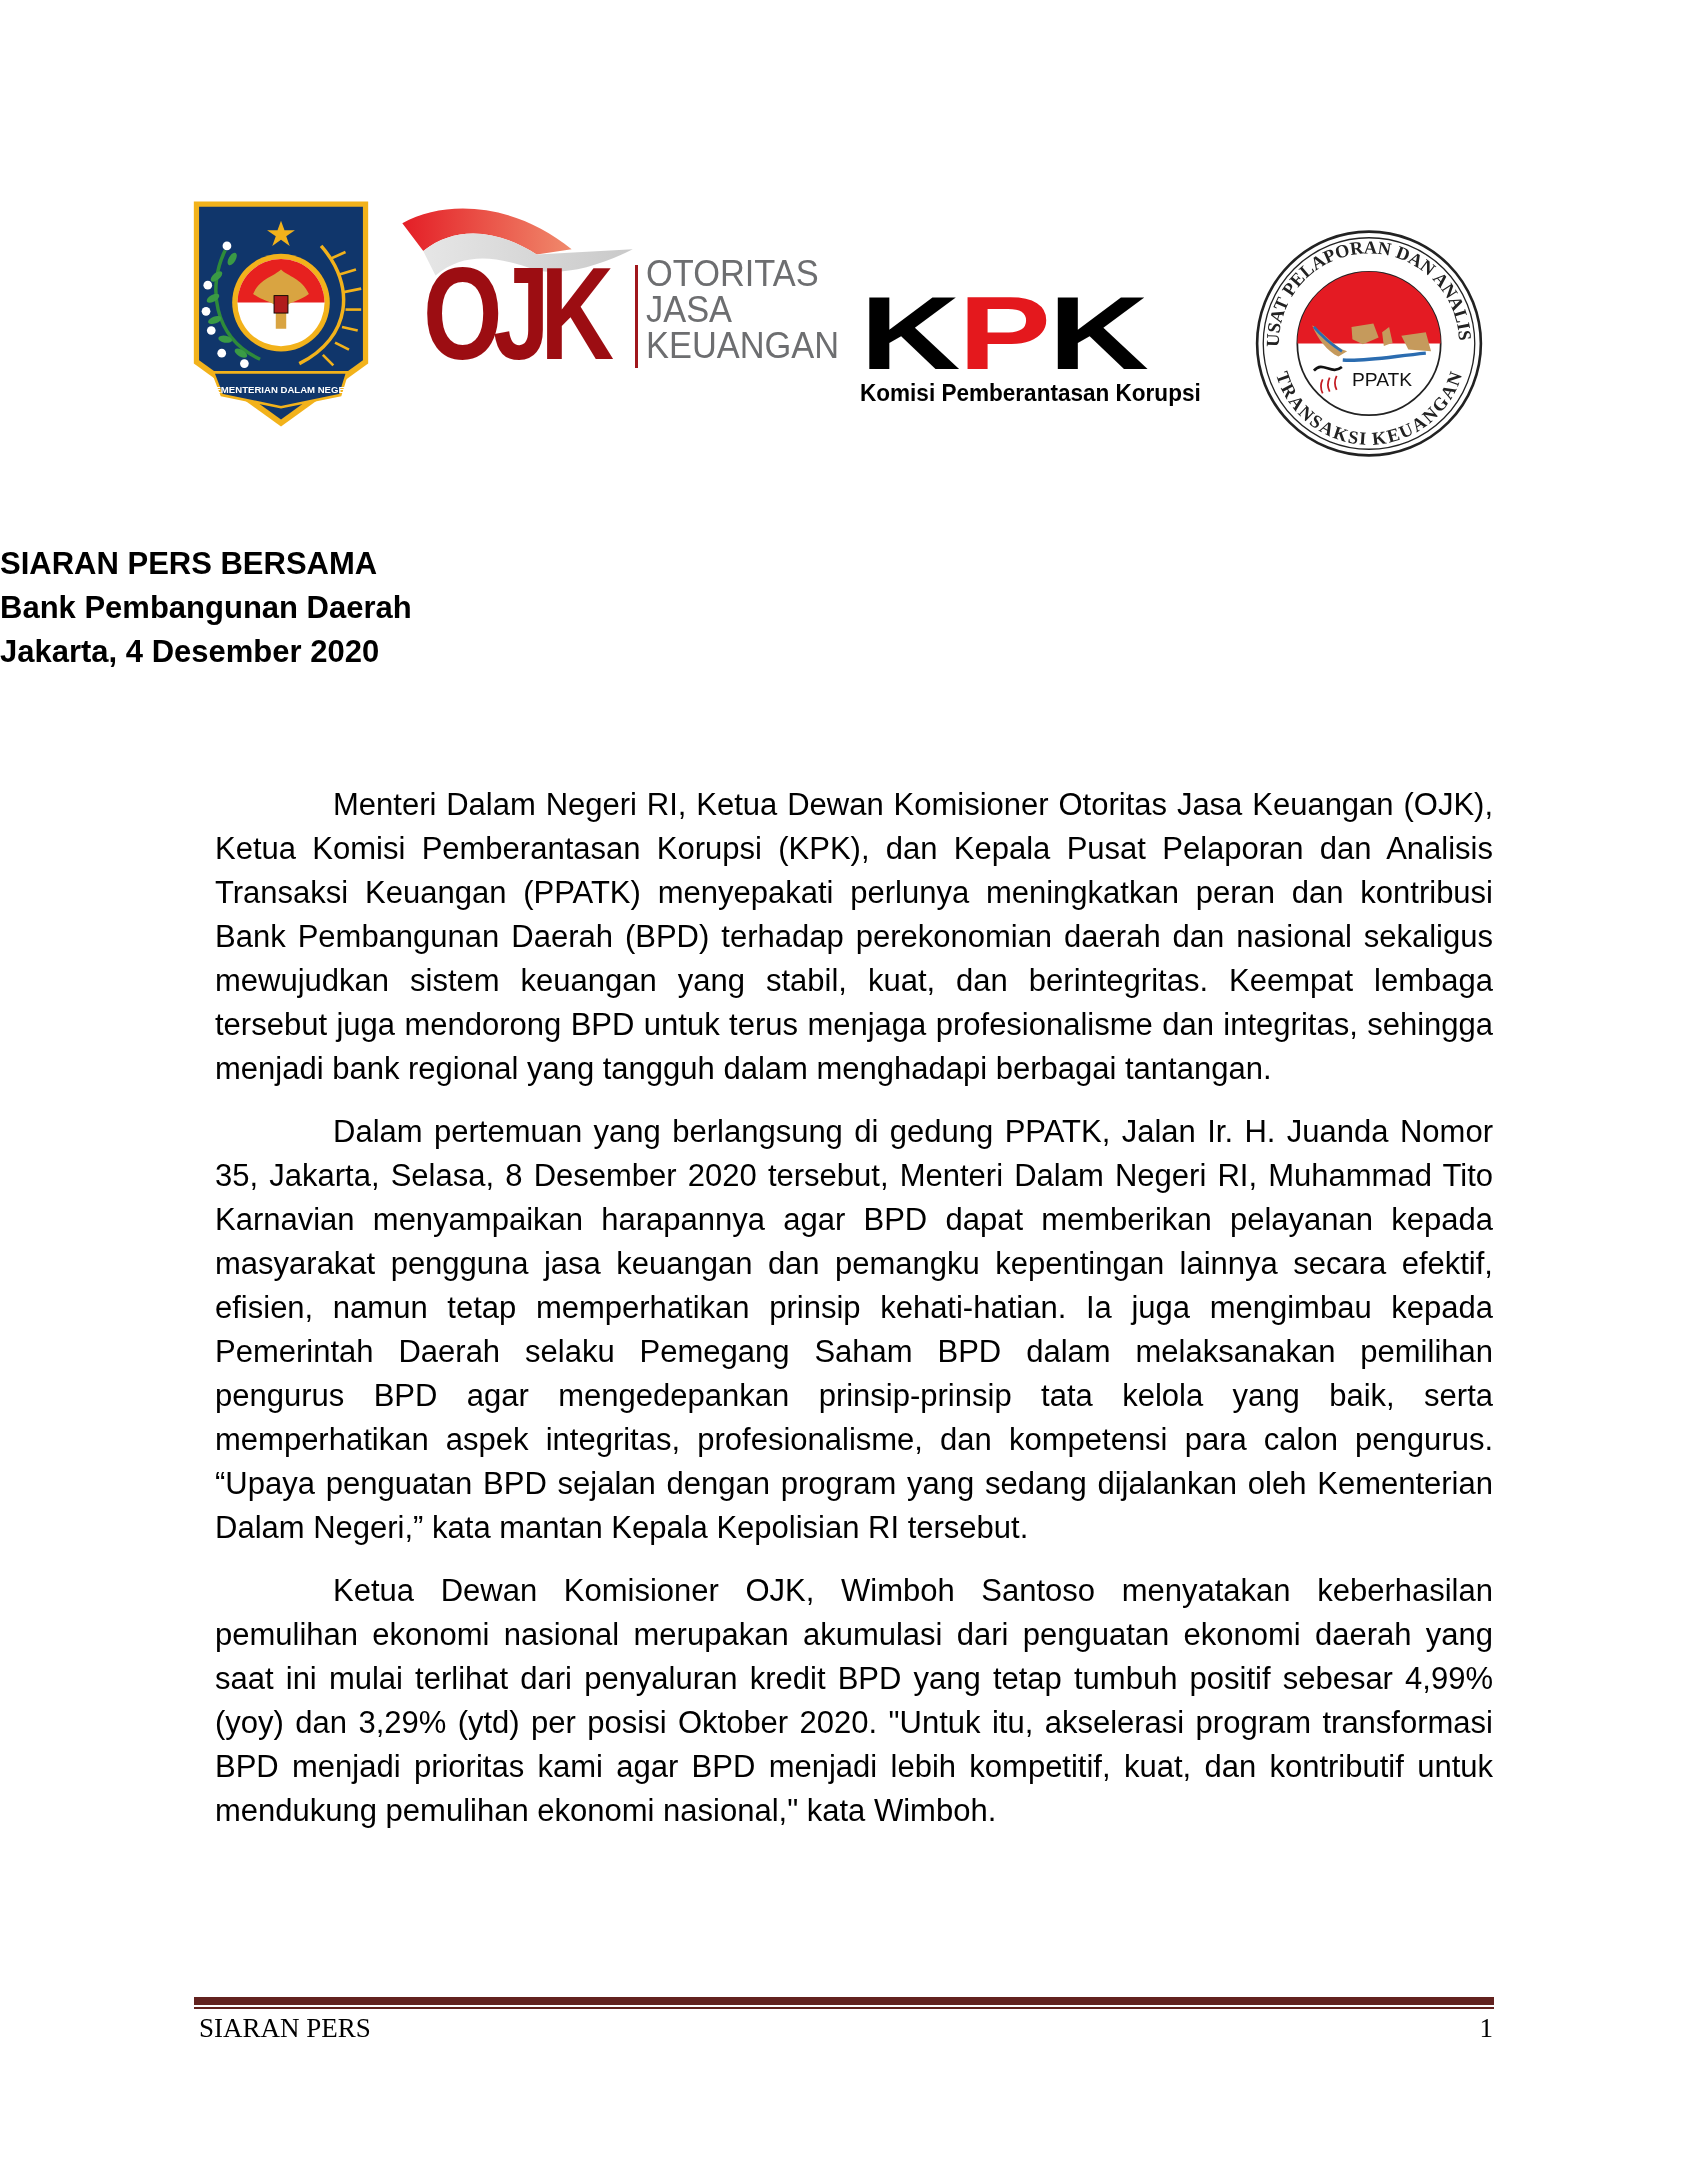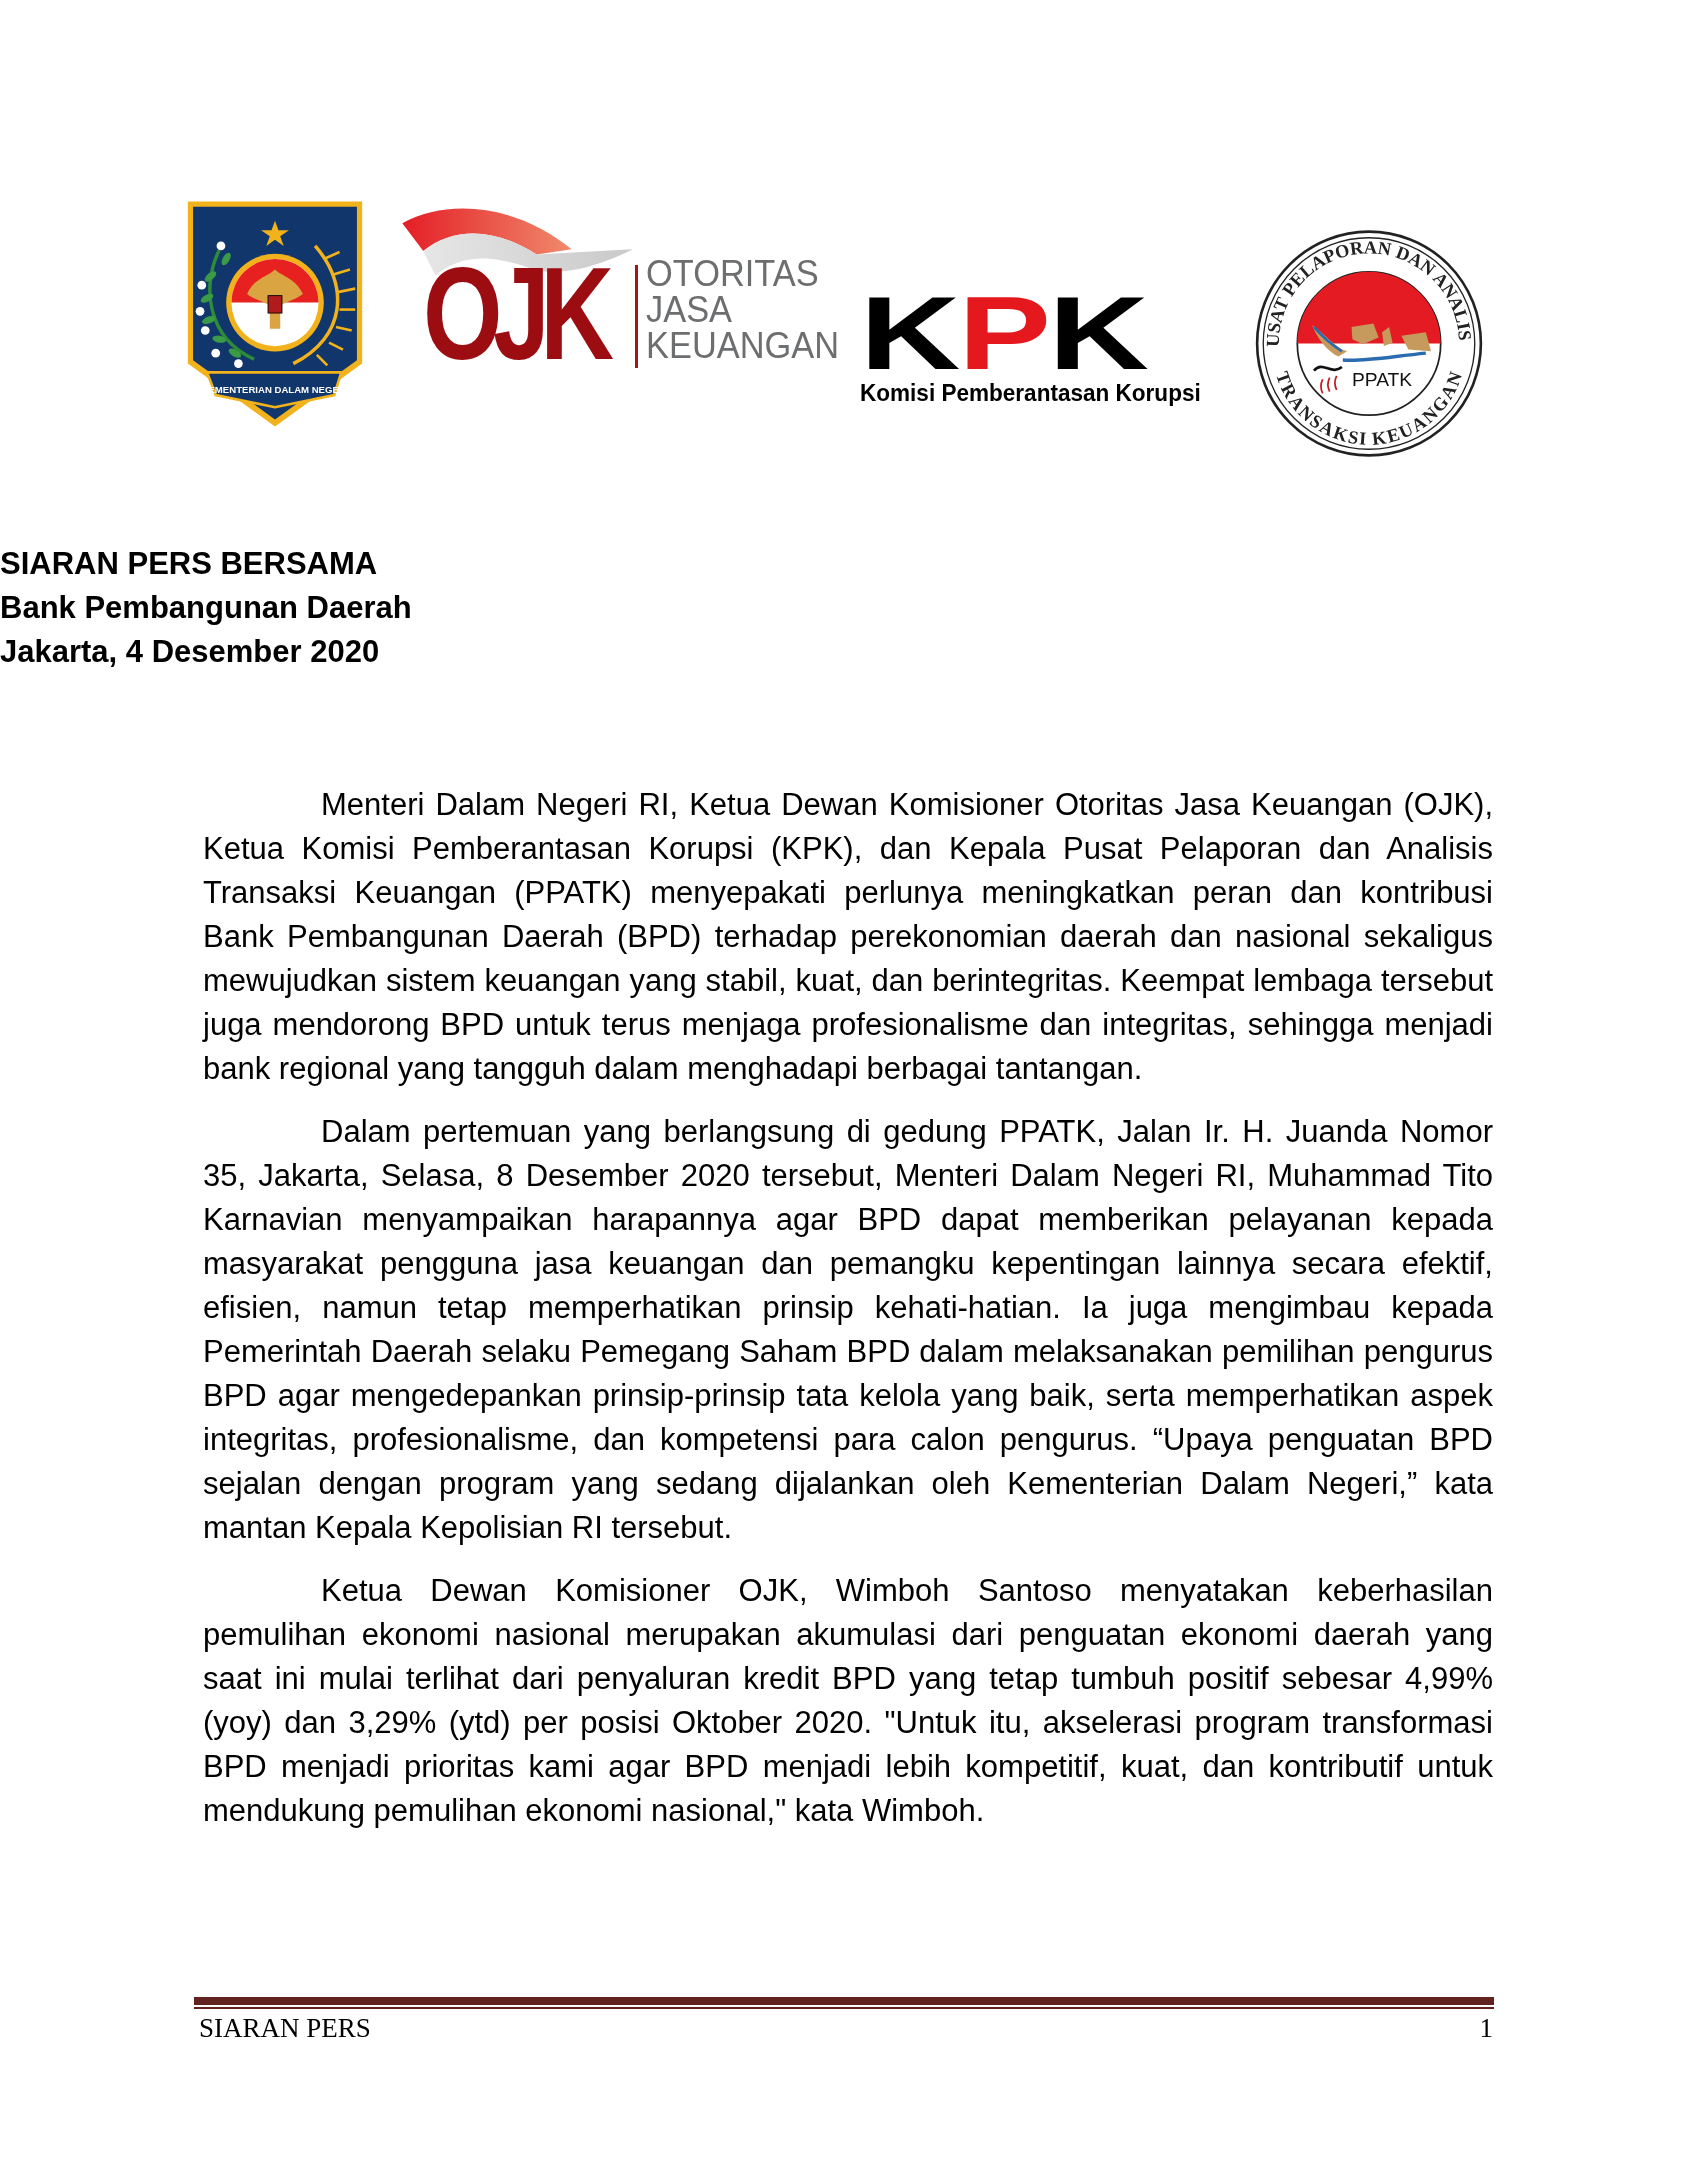--- a/index.html
+++ b/index.html
@@ -2,21 +2,21 @@
 <html style="font-size:14px"><head>
 <meta charset="utf-8">
 <style>
   html, body { margin: 0; padding: 0; background: #ffffff; }
   body { width: 1687px; height: 2184px; position: relative; overflow: hidden; font-family: "Liberation Sans", sans-serif; color: #000; }
 
   .logos { position: absolute; left: 0; top: 0; width: 1687px; height: 489px; }
   .logo { position: absolute; }
 
   
-  .logo-kemendagri { left: 184px; top: 198px; width: 182px; height: 231px; }
+  .logo-kemendagri { left: 190px; top: 198px; width: 182px; height: 231px; }
 
   
   .logo-ojk { left: 397px; top: 197px; width: 445px; height: 175px; }
   .ojk-letters { position: absolute; left: 26px; top: 51px; font-family: "Liberation Sans", sans-serif; font-weight: bold; font-size: 131px; letter-spacing: -12.2px; color: #9c0d12; line-height: 1; transform: scaleX(0.78); transform-origin: left top; }
   .ojk-divider { position: absolute; left: 238px; top: 68px; width: 2.6px; height: 103px; background: #a0171c; }
   .ojk-text { position: absolute; left: 249px; top: 59px; font-size: 37px; line-height: 36px; color: #6d6e70; letter-spacing: 0px; transform: scaleX(0.93); transform-origin: left top; }
   .ojk-text div { white-space: nowrap; }
 
   
   .logo-kpk { left: 856px; top: 246px; width: 376px; height: 140px; margin-top: 36px; }
@@ -27,21 +27,21 @@
 
   
   .logo-ppatk { left: 1251px; top: 229px; width: 236px; height: 229px; }
 
   
   .title-block { position: absolute; left: 0; width: 1687px; top: 542px; text-align: left; font-weight: bold; font-size: 31px; line-height: 44px; }
   .title-block div { white-space: nowrap; }
 
   
   .body-text { position: absolute; left: 199px; top: 783px; width: 1294px; font-size: 31px; line-height: 44px; text-align: justify; }
-  .body-text p { margin: 0 0 19px 4px; text-indent: 118px; }
+  .body-text p { margin: 0 0 19px 16px; text-indent: 118px; }
 
   
   .footer-rule-thick { position: absolute; left: 194px; top: 1997px; width: 1300px; height: 7.9px; background: #62221f; }
   .footer-rule-thin { position: absolute; left: 194px; top: 2007px; width: 1300px; height: 1.7px; background: #62221f; }
   .footer-label { position: absolute; left: 199px; top: 2011px; font-family: "Liberation Serif", serif; font-size: 27px; line-height: 35px; text-align: right; }
   .footer-page { position: absolute; right: 194px; top: 2011px; font-family: "Liberation Serif", serif; font-size: 27px; line-height: 35px; }
 </style>
 </head>
 <body>
 

